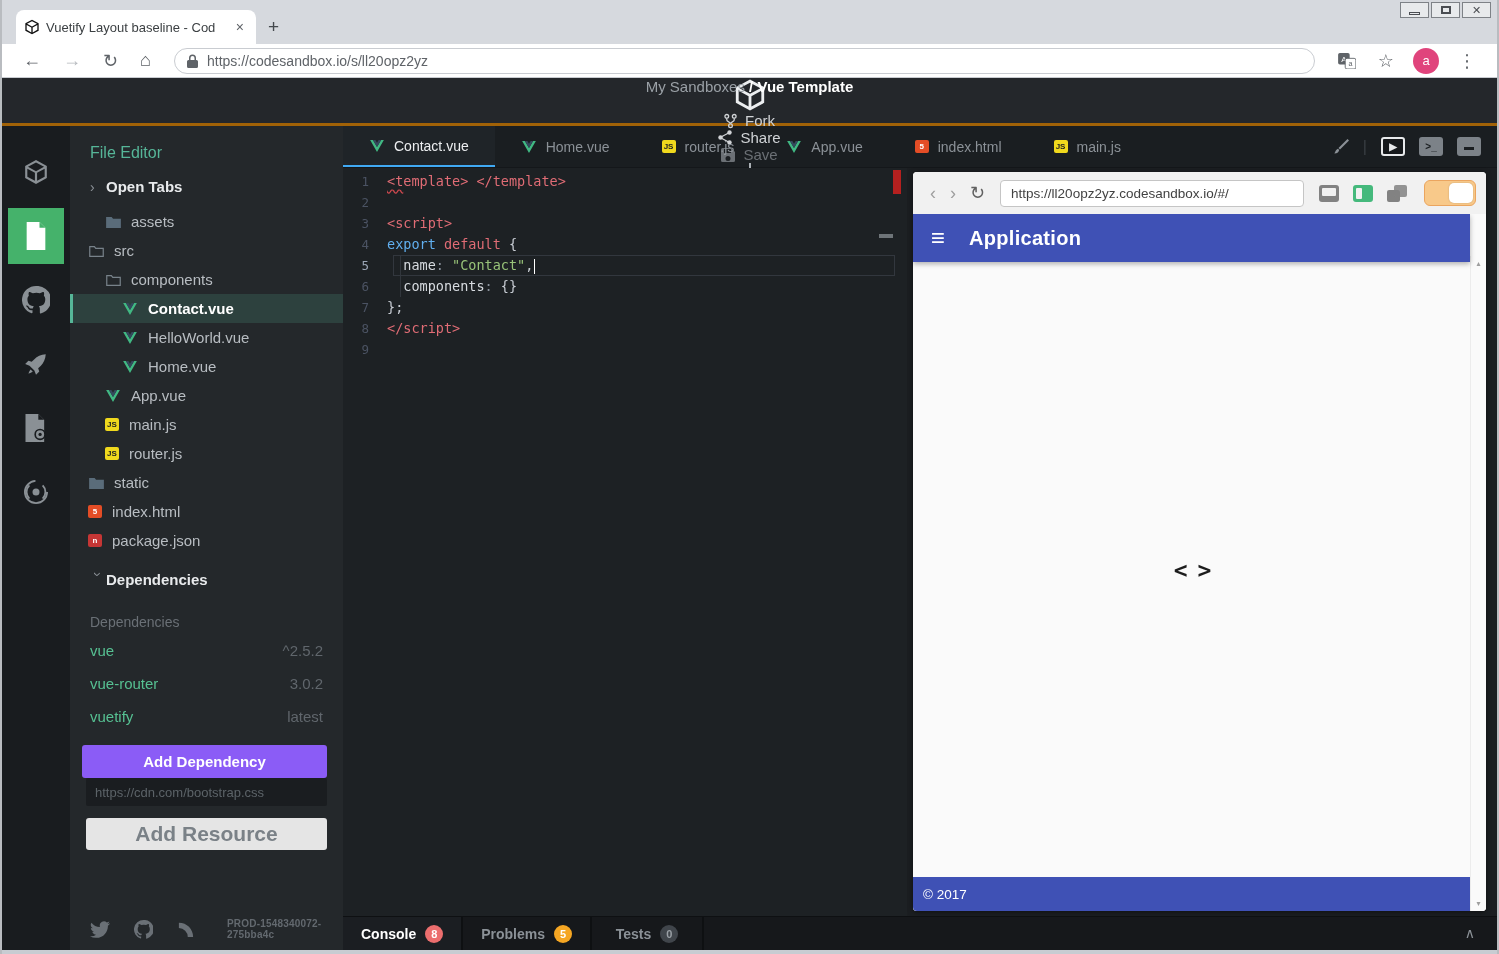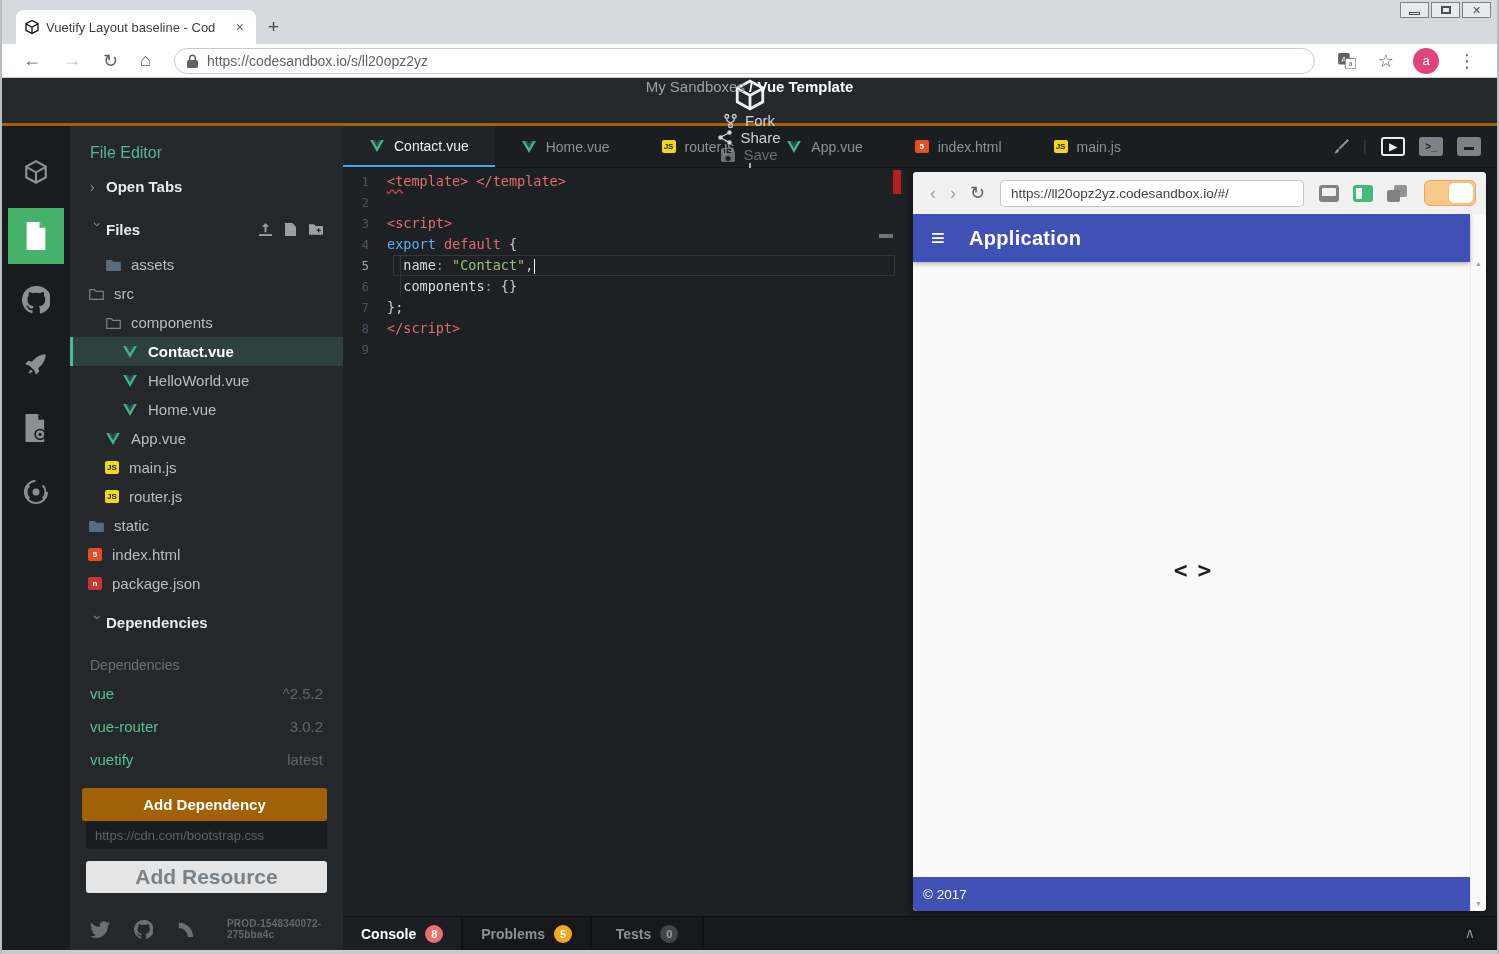--- a/index.html
+++ b/index.html
@@ -80,21 +80,21 @@
   .fi { display:inline-flex; width:16px; height:14px; align-items:center; justify-content:center; flex:none;}
   .fi-js, .fi-html, .fi-npm { font-size:8px; font-weight:bold; border-radius:2px; width:14px; height:13px;
     display:inline-flex; align-items:center; justify-content:center;}
   .fi-js { background:#f0d91d; color:#1b1e21; }
   .fi-html { background:#e44d26; color:#fff; }
   .fi-npm { background:#c53635; color:#fff; }
   .dep-label { color:#6a7076; font-size:14px; padding:16px 20px 4px 20px; }
   .dep-row { display:flex; padding:8px 20px; font-size:15px; }
   .dep-row .dep-name { color:#56c092; }
   .dep-row .dep-ver { margin-left:auto; color:#60666c; }
-  .add-dep { margin:12px 16px 0 12px; height:33px; background:#a16207; border-radius:3px; color:#fff;
+  .add-dep { margin:12px 16px 0 12px; height:33px; background:#8b5cf6; border-radius:3px; color:#fff;
     font-weight:bold; font-size:15px; display:flex; align-items:center; justify-content:center;}
   .ext-label { color:#6a7076; font-size:14px; padding:16px 16px 6px 16px;}
   .res-input { margin:0 16px; width:241px; height:28px; background:#1a1d20; border:none; border-radius:2px;
     color:#8b9197; font-size:13px; padding:0 9px; outline:none; font-family:"Liberation Sans",sans-serif;}
   .res-input::placeholder { color:#5c6368; }
   .add-res { margin:12px 16px 0 16px; height:32px; background:#e5e5e5; border-radius:3px; color:#7a8187;
     font-size:21px; display:flex; align-items:center; justify-content:center;font-weight:bold;}
   .sb-footer { position:absolute; bottom:10px; left:20px; right:14px; display:flex; align-items:center;
     color:#6a7076; gap:24px;}
   .prod-id { font-size:10px; font-weight:bold; color:#63696f; margin-left:8px; letter-spacing:.2px;}
@@ -362,43 +362,20 @@
     </div>
 
     <div class="sidebar">
       <div class="fe-title">File Editor</div>
 
       <div class="sec-row">
         <span class="chev">›</span>
         <span>Open Tabs</span>
       </div>
 
-      <div class="sec-row" style="margin-top:6px">
-        <span class="chev rot">›</span>
-        <span>Files</span>
-        <span class="sec-icons">
-          <span>
-              <svg width="13" height="13" viewBox="0 0 14 14" fill="#9aa0a6">
-                <path d="M7 0l4 4H8v6H6V4H3z"></path>
-                <rect y="12" width="14" height="2"></rect>
-              </svg>
-            </span>
-          <span>
-              <svg width="11" height="13" viewBox="0 0 12 14" fill="#9aa0a6">
-                <path d="M0 0h8l4 4v10H0z"></path>
-              </svg>
-            </span>
-          <span>
-              <svg width="14" height="12" viewBox="0 0 16 13" fill="#9aa0a6">
-                <path d="M0 1h6l1.5 2H16v10H0z"></path>
-                <path d="M11 5.5v5M8.5 8h5" stroke="#24282b" stroke-width="1.4"></path>
-              </svg>
-            </span>
-        </span>
-      </div>
 
       <div class="tree">
           <div class="tree-row" style="padding-left: 35px;">
             <span class="fi fi-folder">
               <svg width="15" height="12" viewBox="0 0 16 13" fill="#5a6c7a">
                 <path d="M0 1h6l1.5 2H16v10H0z"></path>
               </svg>
             </span>
             <span>assets</span>
           </div>

